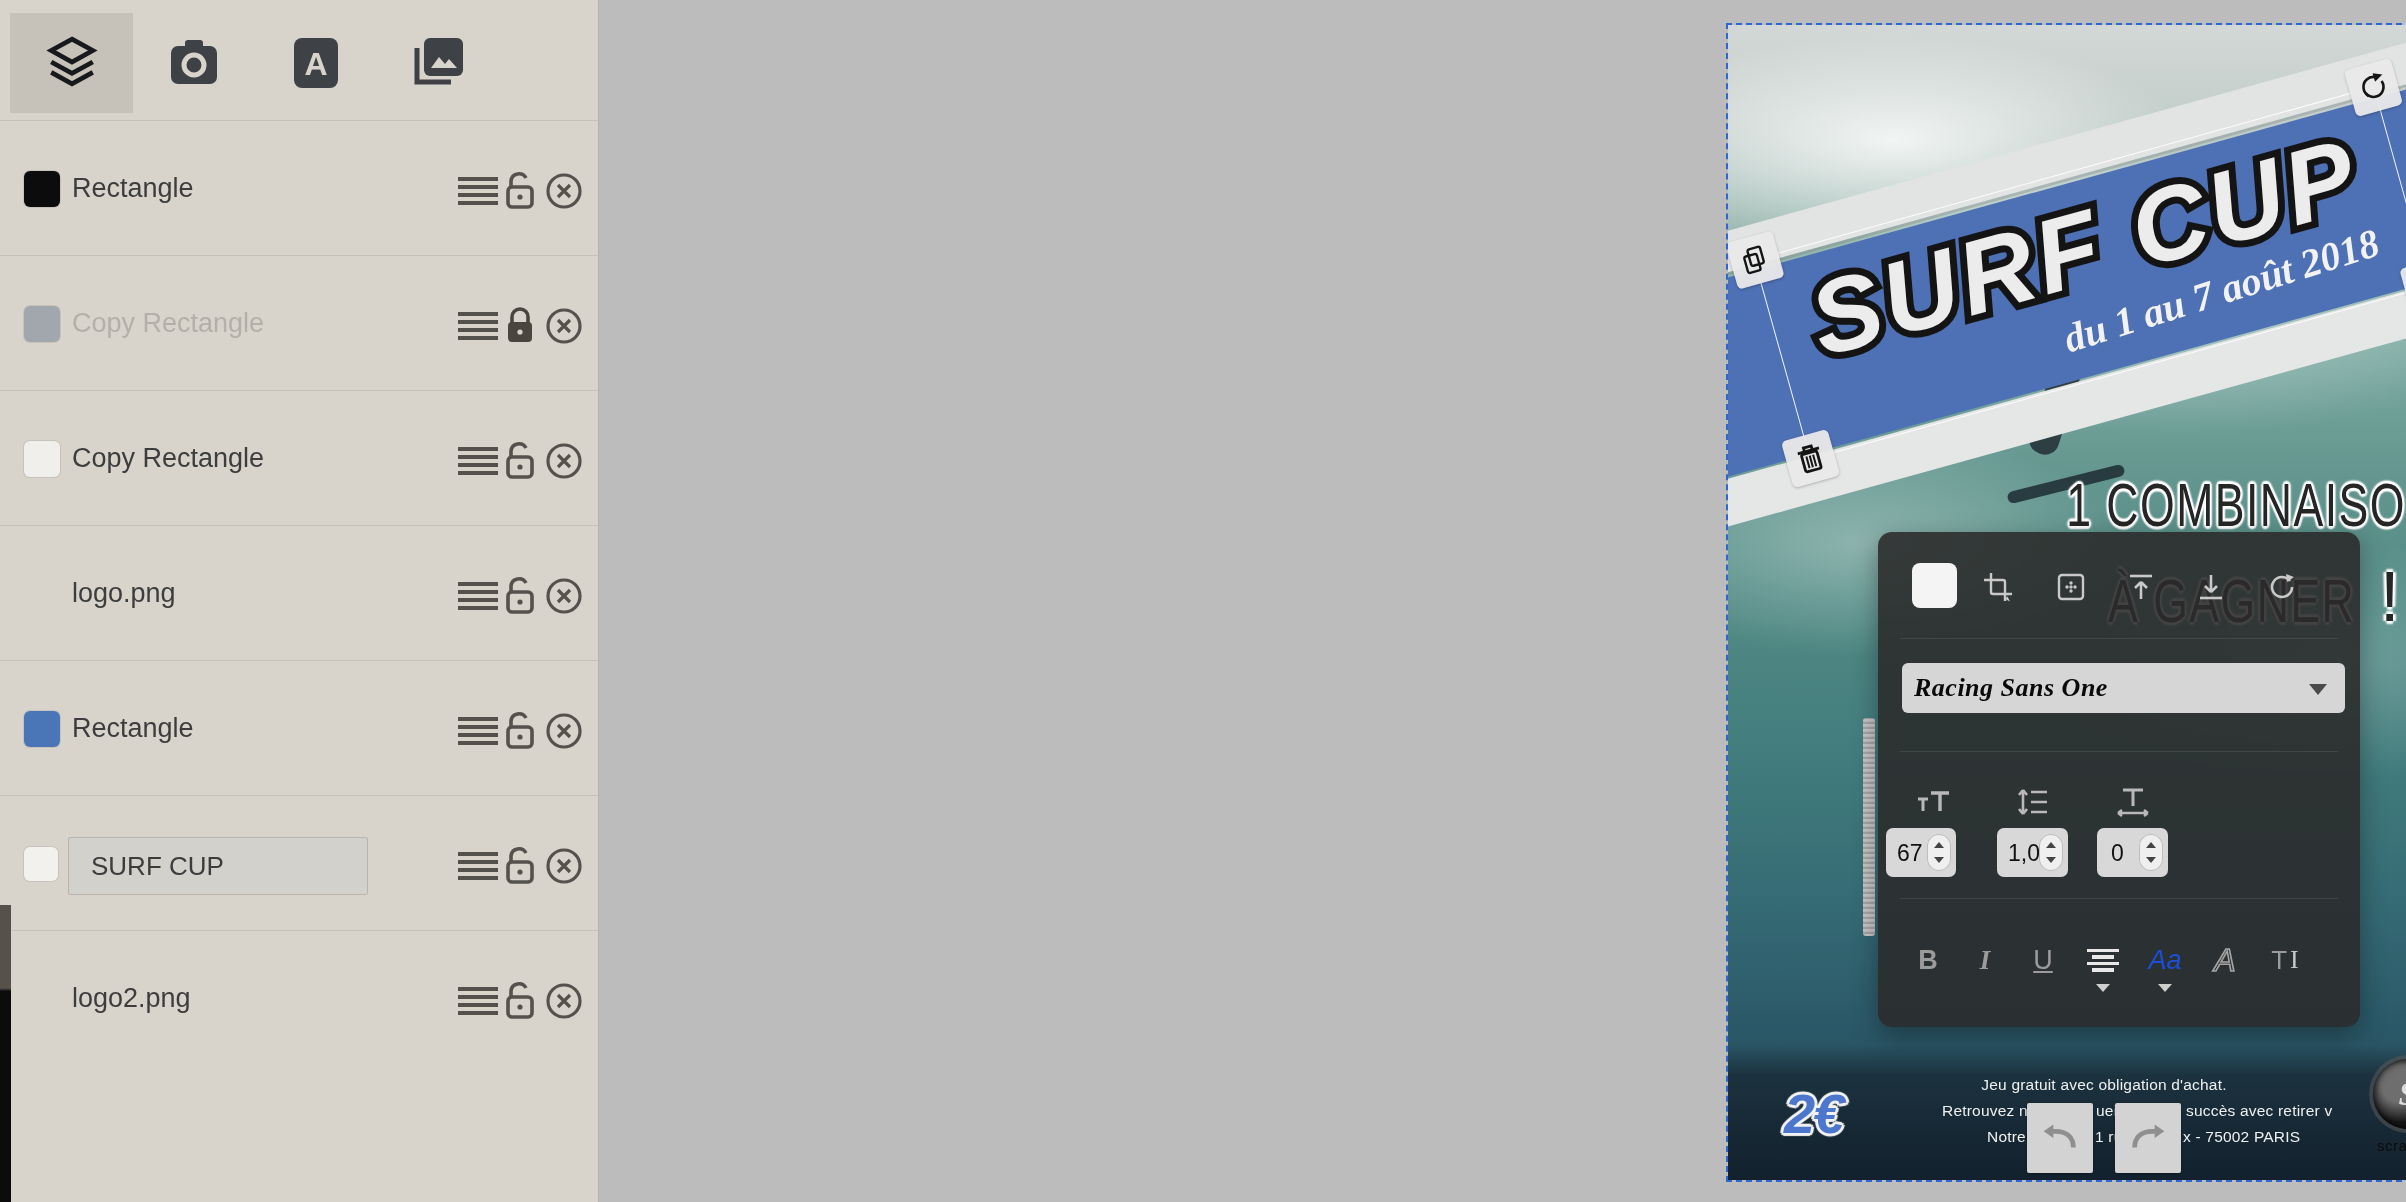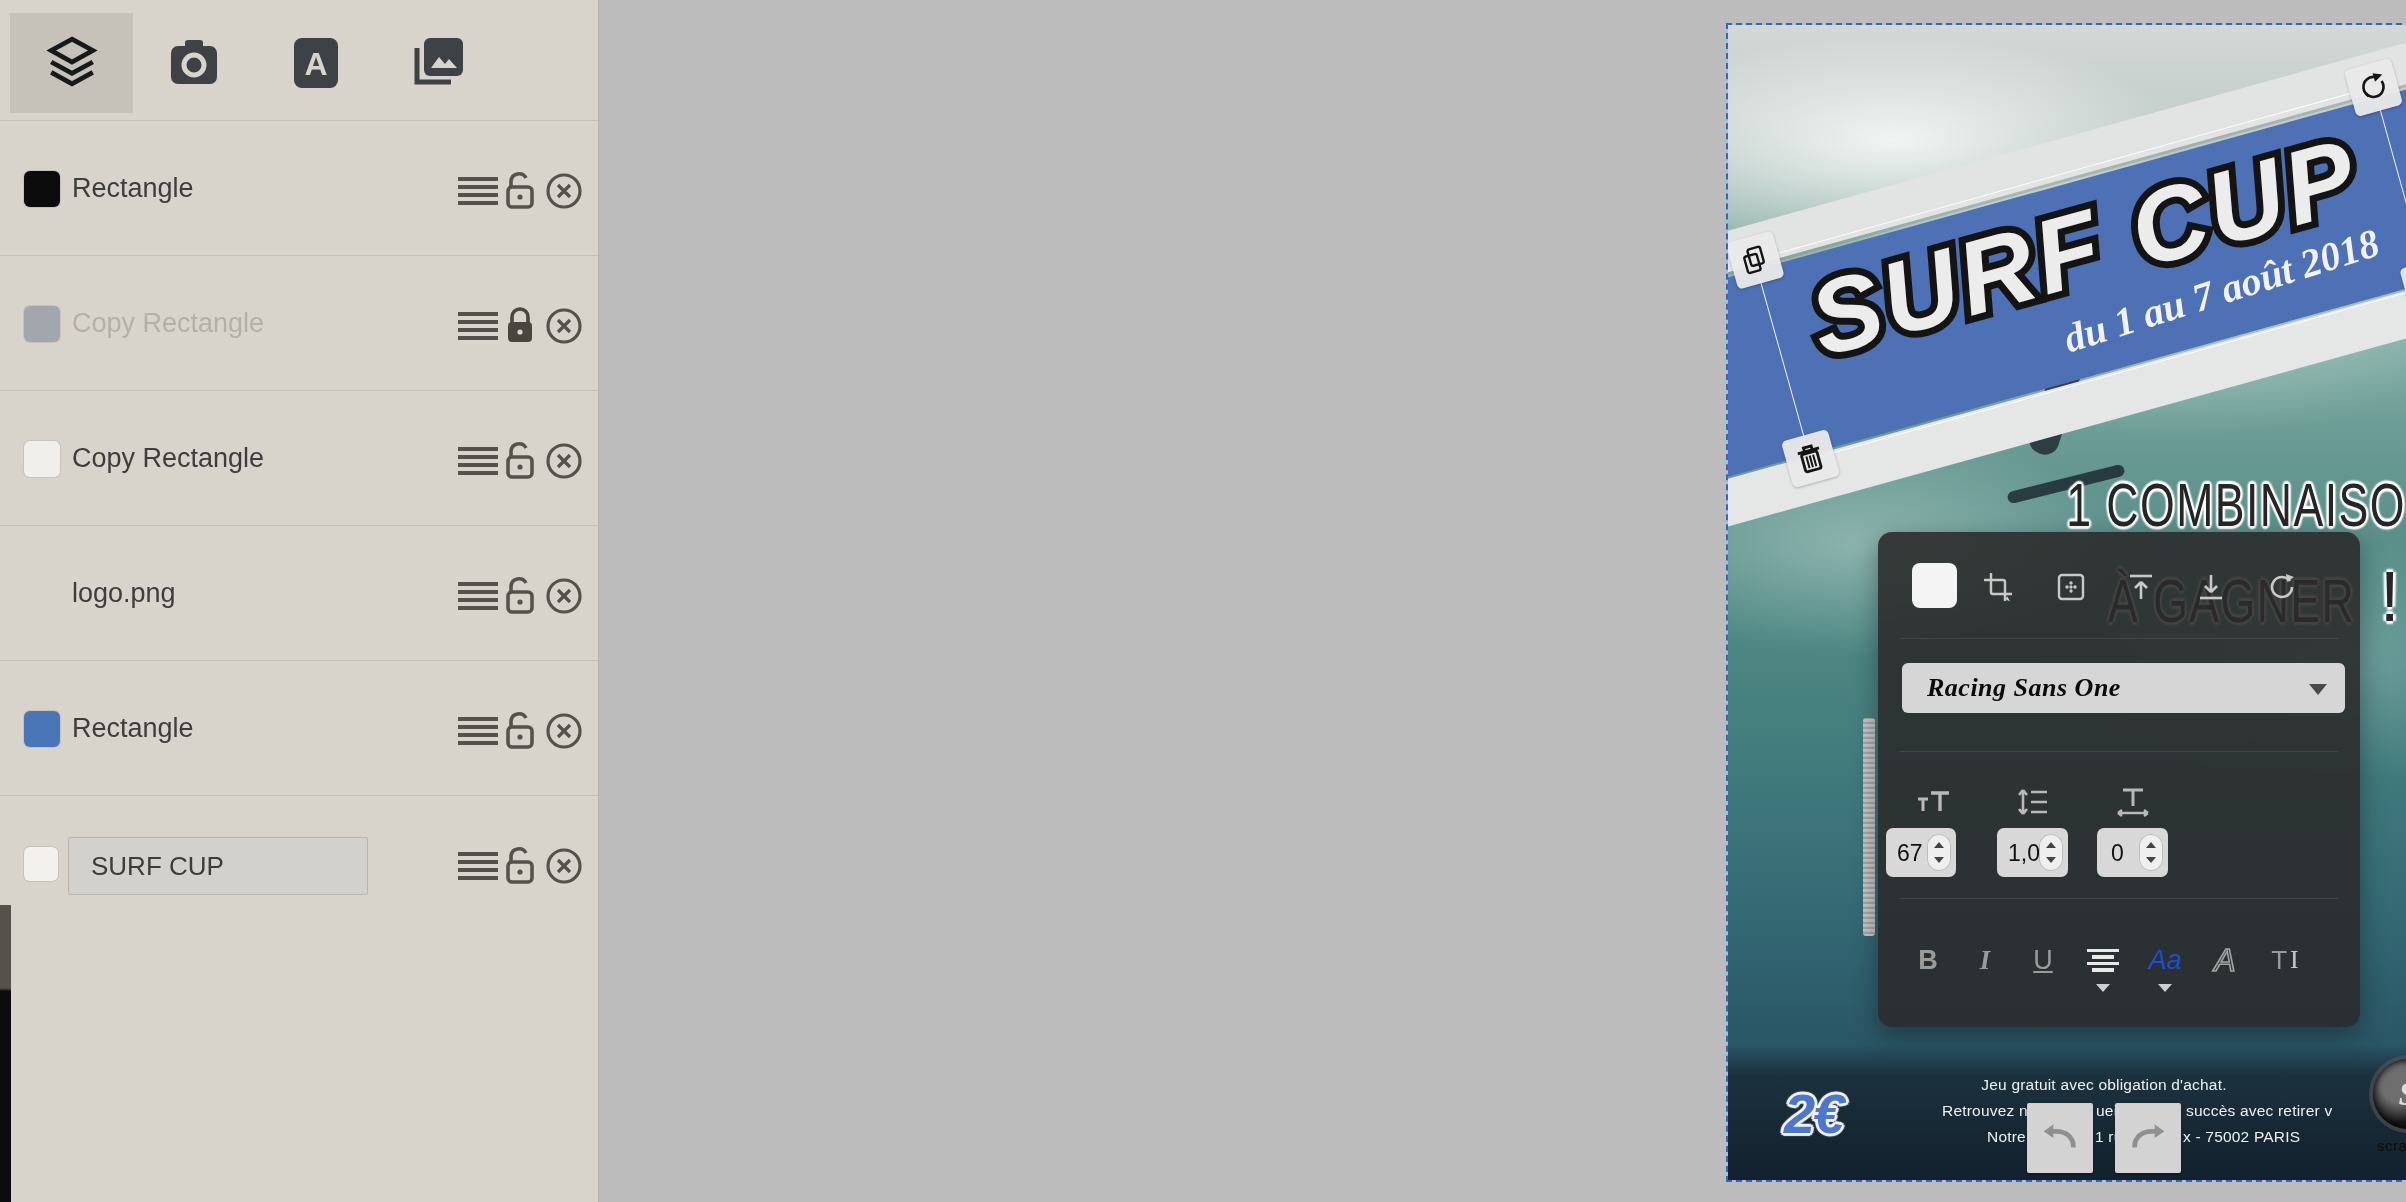--- a/index.html
+++ b/index.html
@@ -114,21 +114,21 @@
   
   .panel { position:absolute; left:1278px; top:532px; width:482px; height:495px;
     background:rgba(43,43,43,0.89); border-radius:14px; box-shadow:0 8px 26px rgba(0,0,0,0.35); z-index:50; }
   .pn-swatch { position:absolute; left:34px; top:31px; width:45px; height:45px; background:#f4f4f4;
     border-radius:8px; cursor:pointer; }
   .pn-top-icon { position:absolute; top:38px; width:34px; height:34px; display:flex; align-items:center;
     justify-content:center; cursor:pointer; }
   .pn-divider { position:absolute; left:22px; right:22px; height:1px; background:rgba(255,255,255,0.09); }
   .pn-select { position:absolute; left:24px; top:131px; width:443px; height:50px; background:#d6d6d6;
     border-radius:6px; cursor:pointer; }
-  .pn-select .fname { position:absolute; left:25px; top:10px; font:italic 700 26px "Liberation Serif",serif;
+  .pn-select .fname { position:absolute; left:12px; top:10px; font:italic 700 26px "Liberation Serif",serif;
     color:#0a0a0a; letter-spacing:.5px;text-align:center; }
   .pn-select .caret { position:absolute; right:18px; top:21px; width:0; height:0;
     border-left:9px solid transparent; border-right:9px solid transparent; border-top:11px solid #4a4a4a; }
   .pn-num-icon { position:absolute; top:252px; width:36px; height:36px; display:flex; align-items:center;
     justify-content:center; color:#b9b9b9; }
   .num-input { position:absolute; top:296px; height:49px; background:#d8d8d8; border-radius:7px; cursor:text; }
   .num-input .val { position:absolute; left:11px; top:12px; font-size:23px; color:#111;
     max-width:34px; overflow:hidden; white-space:nowrap; }
   .ni-1 { left:8px; width:70px; } .ni-2 { left:119px; width:71px; } .ni-3 { left:219px; width:71px; }
   .ni-3 .val { left:0; right:30px; text-align:center; max-width:none; }
@@ -318,20 +318,41 @@
       </span>
       <span class="icn-btn icn-close">
         <svg width="38" height="38" viewBox="0 0 38 38">
             <circle cx="19" cy="19" r="16" fill="none" stroke="#55514c" stroke-width="3.2"></circle>
             <path d="M13 13l12 12M25 13L13 25" stroke="#55514c" stroke-width="3.2"></path>
           </svg>
       </span>
     </div>
   </div>
 
+  <div class="layer-row">
+    <span class="layer-label">logo2.png</span>
+    <div class="row-icons">
+      <span class="icn-btn icn-menu">
+          <span class="bars"></span>
+        </span>
+      <span class="icn-btn icn-lock">
+        <svg width="34" height="40" viewBox="0 0 34 40">
+            <path d="M8 17v-7a8 8 0 0 1 15-3" fill="none" stroke="#55514c" stroke-width="3.6"></path>
+            <rect x="5" y="16" width="24" height="20" rx="4" fill="none" stroke="#55514c" stroke-width="3.6"></rect>
+            <circle cx="17" cy="26" r="2.6" fill="#55514c"></circle>
+          </svg>
+      </span>
+      <span class="icn-btn icn-close">
+        <svg width="38" height="38" viewBox="0 0 38 38">
+            <circle cx="19" cy="19" r="16" fill="none" stroke="#55514c" stroke-width="3.2"></circle>
+            <path d="M13 13l12 12M25 13L13 25" stroke="#55514c" stroke-width="3.2"></path>
+          </svg>
+      </span>
+    </div>
+  </div>
 </aside>
 <div class="left-strip"></div>
 
 <main class="canvas">
 
   <div class="poster">
     <div class="poster-inner">
 
       <div class="surfer">
         <span class="arm"></span>

